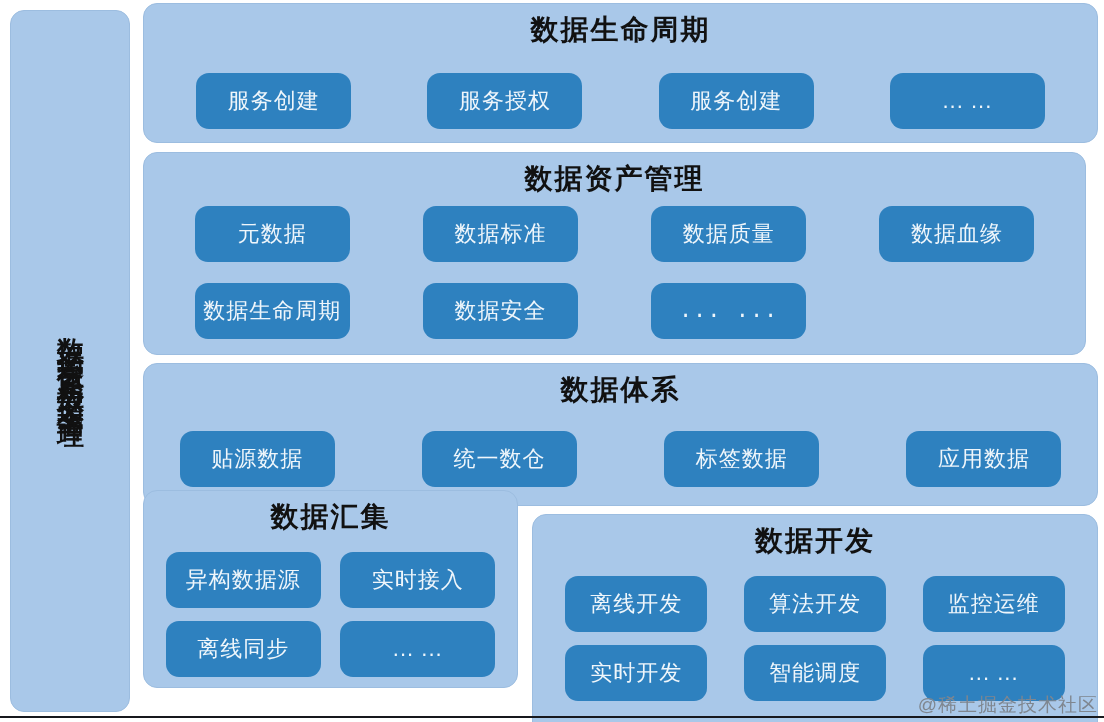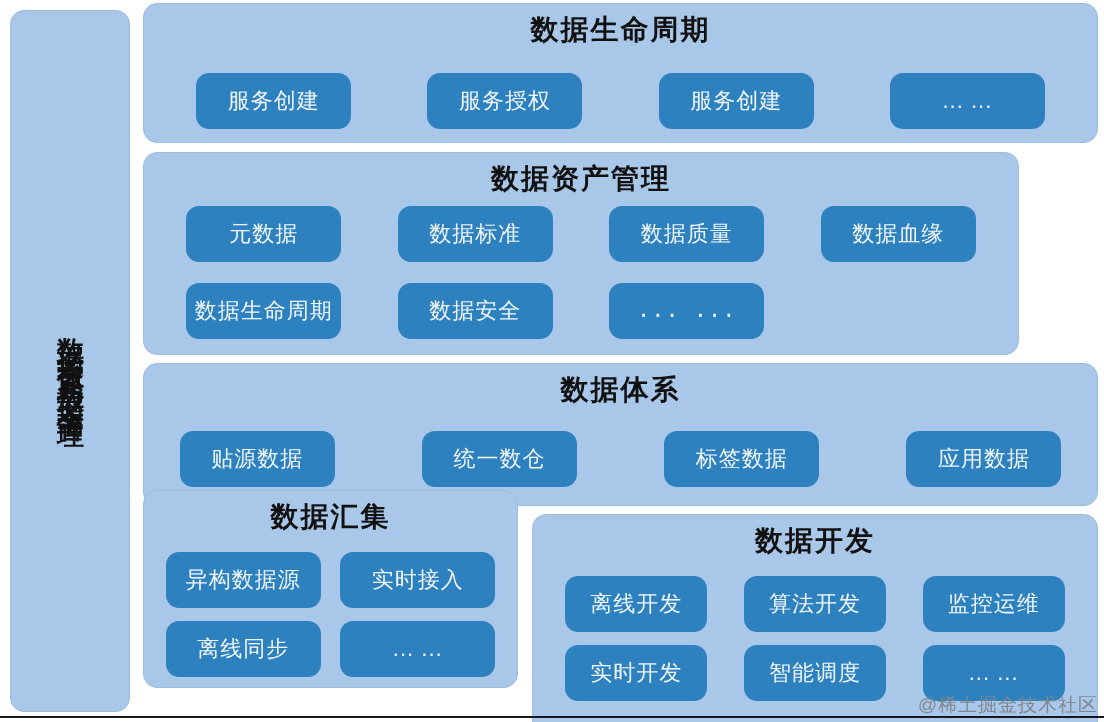--- a/index.html
+++ b/index.html
@@ -27,21 +27,21 @@
     color:var(--title_text,#111111);
   }
   .panel {
     position:absolute;
     background:var(--panel_bg,#a9c8e9);
     border:1px solid var(--panel_edge,#9cbde0);
     border-radius:14px;
     box-sizing:border-box;
   }
   .p1 { left:143px; top:3px;   width:955px; height:140px; }
-  .p2 { left:143px; top:152px; width:876px; height:203px; }
+  .p2 { left:143px; top:152px; width:943px; height:203px; }
   .p3 { left:143px; top:363px; width:955px; height:143px; }
   .p4 { left:143px; top:490px; width:375px; height:198px; }
   .p5 { left:532px; top:514px; width:566px; height:248px; }
   .panel h2 {
     margin:0; padding-top:8px;
     text-align:center;
     font-size:28px; font-weight:bold;
     letter-spacing:2px; line-height:36px;
     color:var(--title_text,#111111);
   }

